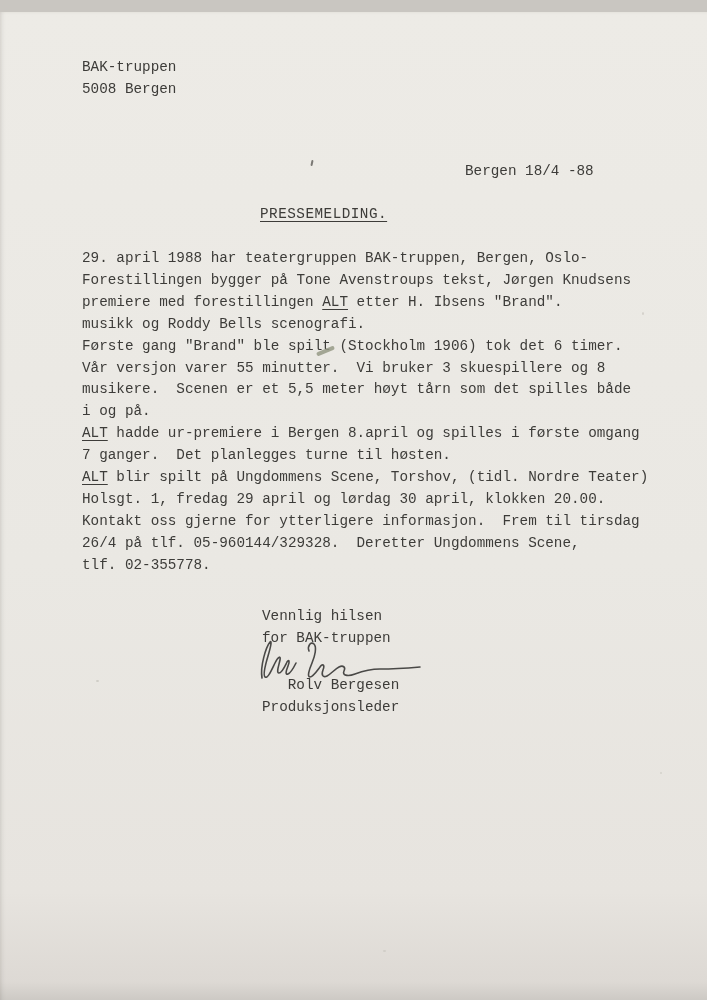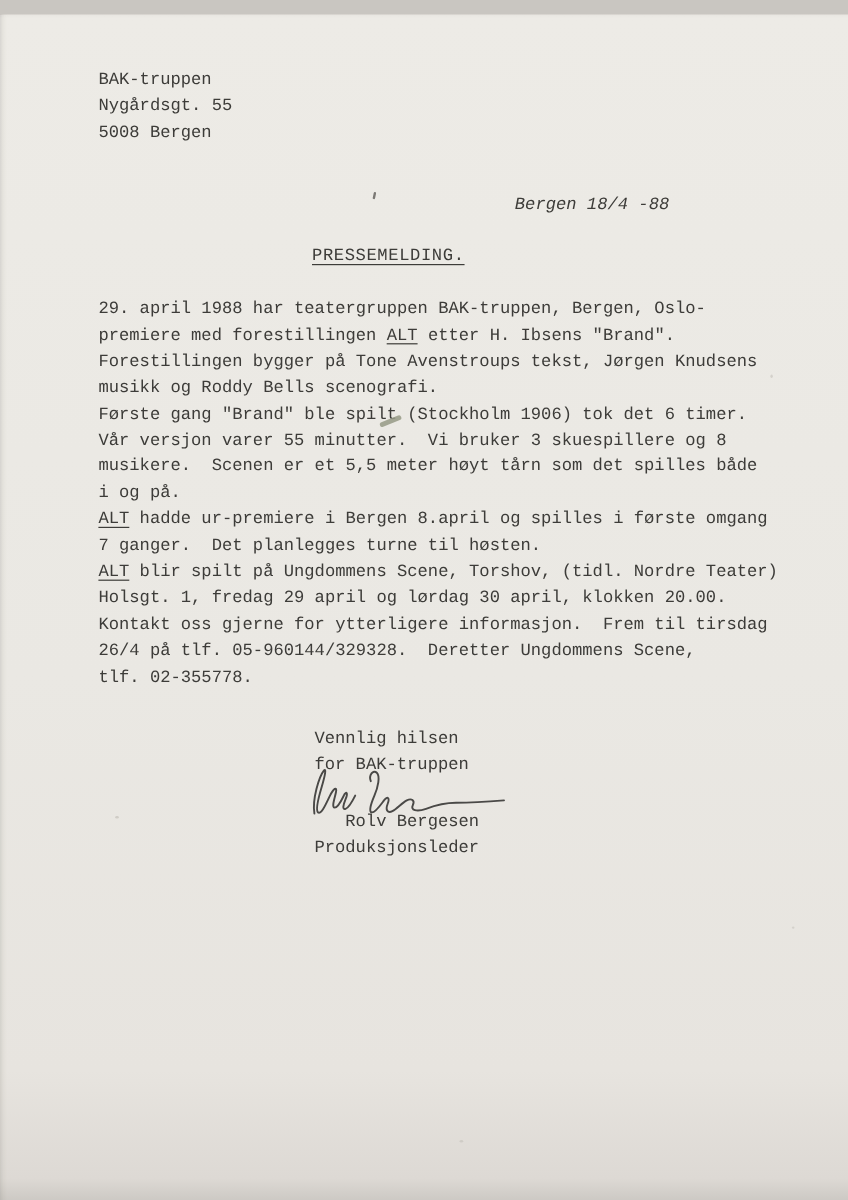--- a/index.html
+++ b/index.html
@@ -17,21 +17,21 @@
     color: #3d3c39;
     font-size: 14.3px;
     line-height: 21.9px;
     padding-left: 38px;
   }
   .line { white-space: pre; }
   .u { text-decoration: underline; text-underline-offset: 3px; text-decoration-thickness: 1px; text-align: right; }
   .abs { position: absolute; }
 
   .sender    { left: 82px;  top: 45px; }
-  .dateline  { left: 429px; top: 149px; font-style: italic; }
+  .dateline  { left: 465px; top: 149px; }
   .doc-title { left: 260px; top: 192px; letter-spacing: 0.5px; }
   .body-text { left: 82px;  top: 236px; }
   .closing   { left: 262px; top: 594px; }
   .sig-block { left: 262px; top: 663px; text-align: right; }
   .signature { left: 254px; top: 626px; width: 172px; height: 46px; }
 
   .pencil-mark {
     position: absolute; left: 316px; top: 337px;
     width: 19px; height: 4px; border-radius: 2px;
     background: #969a86; opacity: 0.85;
@@ -50,34 +50,33 @@
 
   svg path { fill: none; stroke: #4a4947; stroke-width: 1.6; stroke-linecap: round; }
 </style>
 </head>
 <body>
 
 <div class="page">
 
   <div class="abs sender">
       <div class="line">BAK-truppen</div>
-      <div class="line">Nygårdsgt. 55</div>
       <div class="line">5008 Bergen</div>
     </div>
 
   <div class="abs dateline line">Bergen 18/4 -88</div>
 
   <div class="stray-mark"></div>
 
   <div class="abs doc-title line u">PRESSEMELDING.</div>
 
   <div class="abs body-text">
       <div class="line"><span>29. april 1988 har teatergruppen BAK-truppen, Bergen, Oslo-</span></div>
+      <div class="line"><span>Forestillingen bygger på Tone Avenstroups tekst, Jørgen Knudsens</span></div>
       <div class="line"><span>premiere med forestillingen </span><span class="u">ALT</span><span> etter H. Ibsens "Brand".</span></div>
-      <div class="line"><span>Forestillingen bygger på Tone Avenstroups tekst, Jørgen Knudsens</span></div>
       <div class="line"><span>musikk og Roddy Bells scenografi.</span></div>
       <div class="line"><span>Første gang "Brand" ble spilt (Stockholm 1906) tok det 6 timer.</span></div>
       <div class="line"><span>Vår versjon varer 55 minutter.  Vi bruker 3 skuespillere og 8</span></div>
       <div class="line"><span>musikere.  Scenen er et 5,5 meter høyt tårn som det spilles både</span></div>
       <div class="line"><span>i og på.</span></div>
       <div class="line"><span class="u">ALT</span><span> hadde ur-premiere i Bergen 8.april og spilles i første omgang</span></div>
       <div class="line"><span>7 ganger.  Det planlegges turne til høsten.</span></div>
       <div class="line"><span class="u">ALT</span><span> blir spilt på Ungdommens Scene, Torshov, (tidl. Nordre Teater)</span></div>
       <div class="line"><span>Holsgt. 1, fredag 29 april og lørdag 30 april, klokken 20.00.</span></div>
       <div class="line"><span>Kontakt oss gjerne for ytterligere informasjon.  Frem til tirsdag</span></div>

